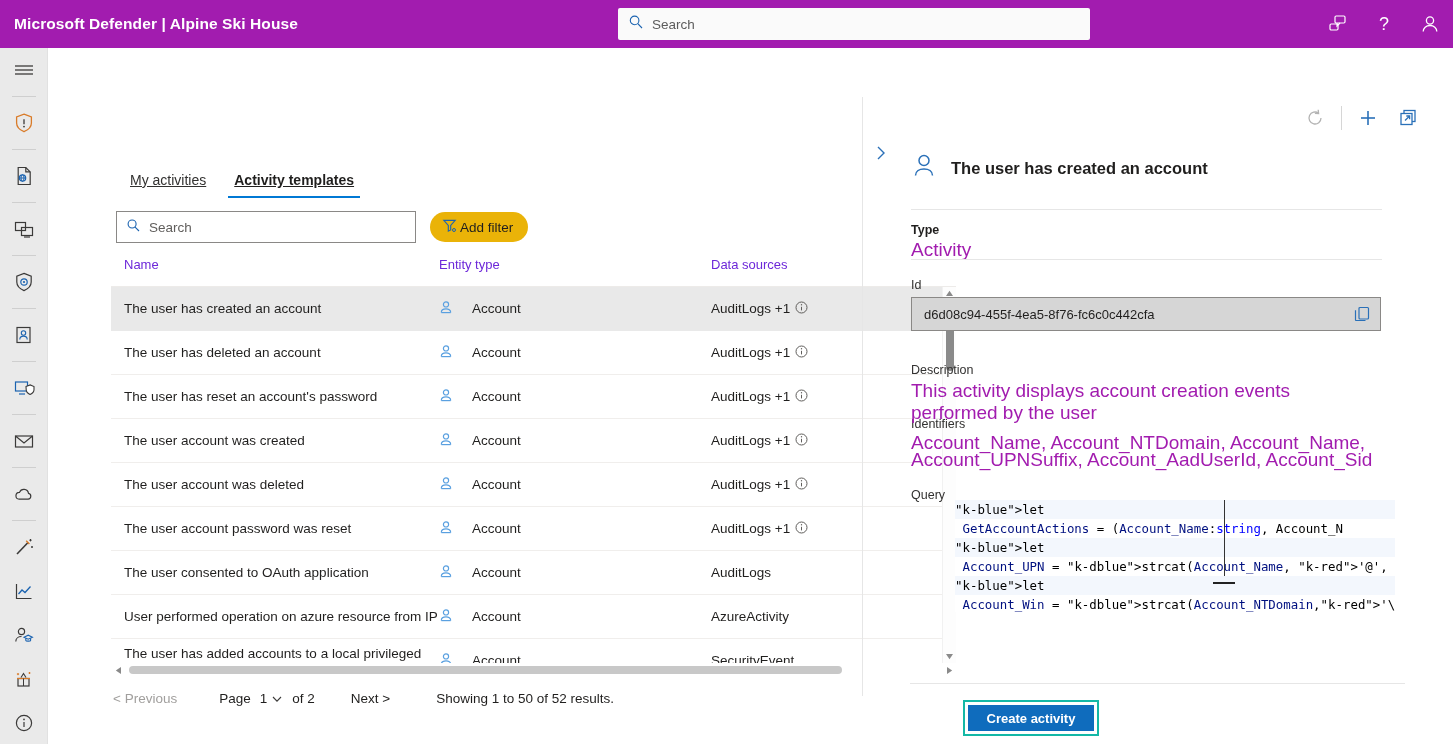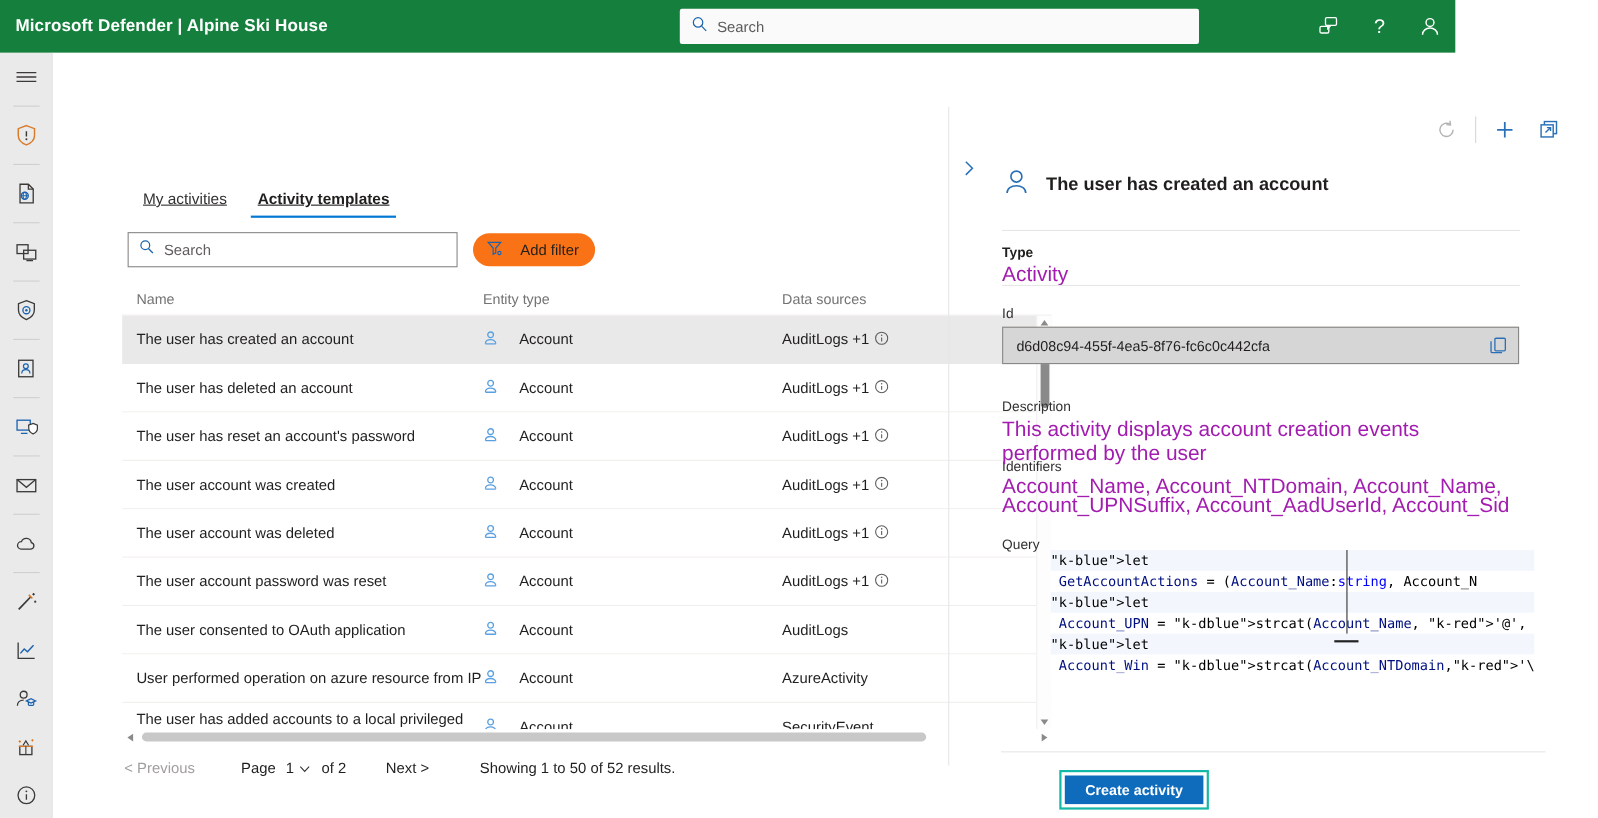--- a/index.html
+++ b/index.html
@@ -7,22 +7,22 @@
     width: 1453px; height: 744px;
     font-family: "Liberation Sans", sans-serif;
     background: #ffffff;
     overflow: hidden;
     -webkit-font-smoothing: antialiased;
   }
 
   
   .topbar {
     position: absolute; top: 0; left: 0;
-    width: 1323px; height: 48px;
-    background: #15803d;
+    width: 1453px; height: 48px;
+    background: #a21caf;
     display: flex; align-items: center;
   }
   .brand {
     color: #ffffff;
     font-size: 15.5px;
     font-weight: 700;
     margin-left: 14px;
     letter-spacing: .1px;
     white-space: nowrap;
   }
@@ -113,36 +113,36 @@
     margin-top: 13px; margin-left: 20px;
   }
   .searchbox {
     width: 300px; height: 32px;
     border: 1px solid #8a8886;
     display: flex; align-items: center; padding-left: 9px;
     background: #fff;
   }
   .searchbox .ph { color: #605e5c; font-size: 13.5px; margin-left: 8px; }
   .addfilter {
-    height: 30px; border-radius: 16px; background: #f97316;
-    display: flex; align-items: center; gap: 16px;
+    height: 30px; border-radius: 16px; background: #eab308;
+    display: flex; align-items: center; gap: 3px;
     padding: 0 15px 0 12px; cursor: pointer;
     font-size: 13.5px; color: #201f1e;
   }
 
   
   .table-wrap {
     position: relative;
     margin-top: 14px; margin-left: 15px;
     width: 845px;
   }
   .thead {
-    display: flex; align-items: center;
+    display: flex; align-items: flex-start;
     height: 30px; padding-left: 13px;
-    font-size: 13px; color: #737373;
+    font-size: 13px; color: #6d28d9;
     border-bottom: 1px solid #edebe9;
   }
   .col-name { width: 315px; }
   .col-entity { width: 272px; }
   .col-ds { flex: 1; }
 
   .tbody {
     height: 376px; overflow: hidden; position: relative;
     border-bottom: none;
   }

